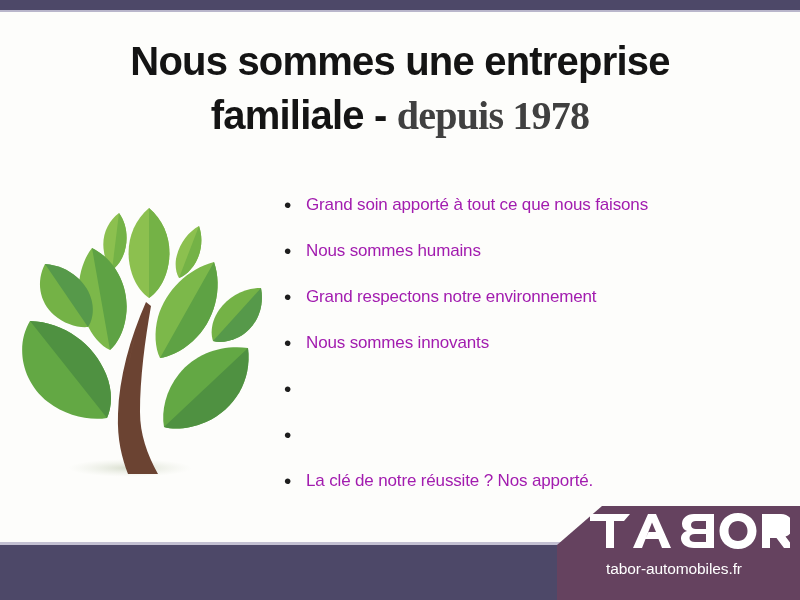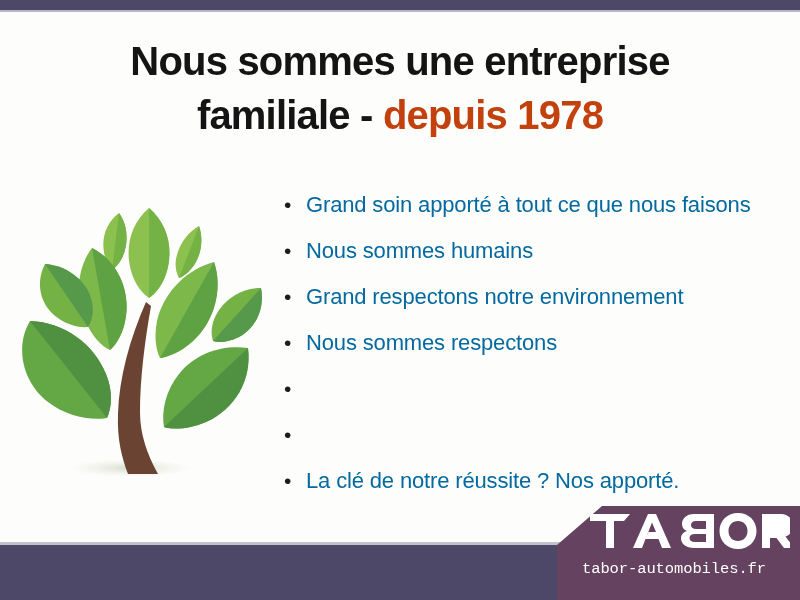--- a/index.html
+++ b/index.html
@@ -83,39 +83,40 @@
   }
   .logo-tagline {
     position: absolute;
     left: 0;
     top: 60px;
     width: 252px;
     text-align: center;
     color: #ffffff;
     font-size: 15.5px;
     letter-spacing: -0.1px;
-    font-family: Liberation Mono, monospace;
+    font-family: Liberation Sans, sans-serif;
   }
 
   
   .headline {
     position: absolute;
     left: 40px;
     top: 34px;
     width: 720px;
     text-align: center;
     font-weight: bold;
     font-size: 40px;
     line-height: 54px;
     letter-spacing: -0.8px;
     color: #141414;
     font-family: "Liberation Sans", sans-serif;
   }
   .headline .accent {
-    color: #c2410c;
+    color: #404040;
+    font-family: Liberation Serif, serif;
   }
 
   
   .bullets {
     position: absolute;
     left: 284px;
     top: 192px;
     width: 500px;
   }
   .bullet-row {
@@ -125,22 +126,22 @@
   }
   .bullet-dot {
     width: 22px;
     flex: 0 0 22px;
     color: #1d1d1d;
     font-size: 21px;
     line-height: 26px;
     text-align: left;
   }
   .bullet-text {
-    color: #0369a1;
-    font-size: 22px;
+    color: #a21caf;
+    font-size: 17px;
     line-height: 26px;
     letter-spacing: -0.15px;
     white-space: nowrap;
     font-family: "Liberation Sans", sans-serif;
   }
 
   
   .tree {
     position: absolute;
     left: 18px;
@@ -234,21 +235,21 @@
     <div class="bullet-row">
       <div class="bullet-dot">•</div>
       <div class="bullet-text">Nous sommes humains</div>
     </div>
     <div class="bullet-row">
       <div class="bullet-dot">•</div>
       <div class="bullet-text">Grand respectons notre environnement</div>
     </div>
     <div class="bullet-row">
       <div class="bullet-dot">•</div>
-      <div class="bullet-text">Nous sommes respectons</div>
+      <div class="bullet-text">Nous sommes innovants</div>
     </div>
     <div class="bullet-row">
       <div class="bullet-dot">•</div>
     </div>
     <div class="bullet-row">
       <div class="bullet-dot">•</div>
     </div>
     <div class="bullet-row">
       <div class="bullet-dot">•</div>
       <div class="bullet-text">La clé de notre réussite ? Nos apporté.</div>

